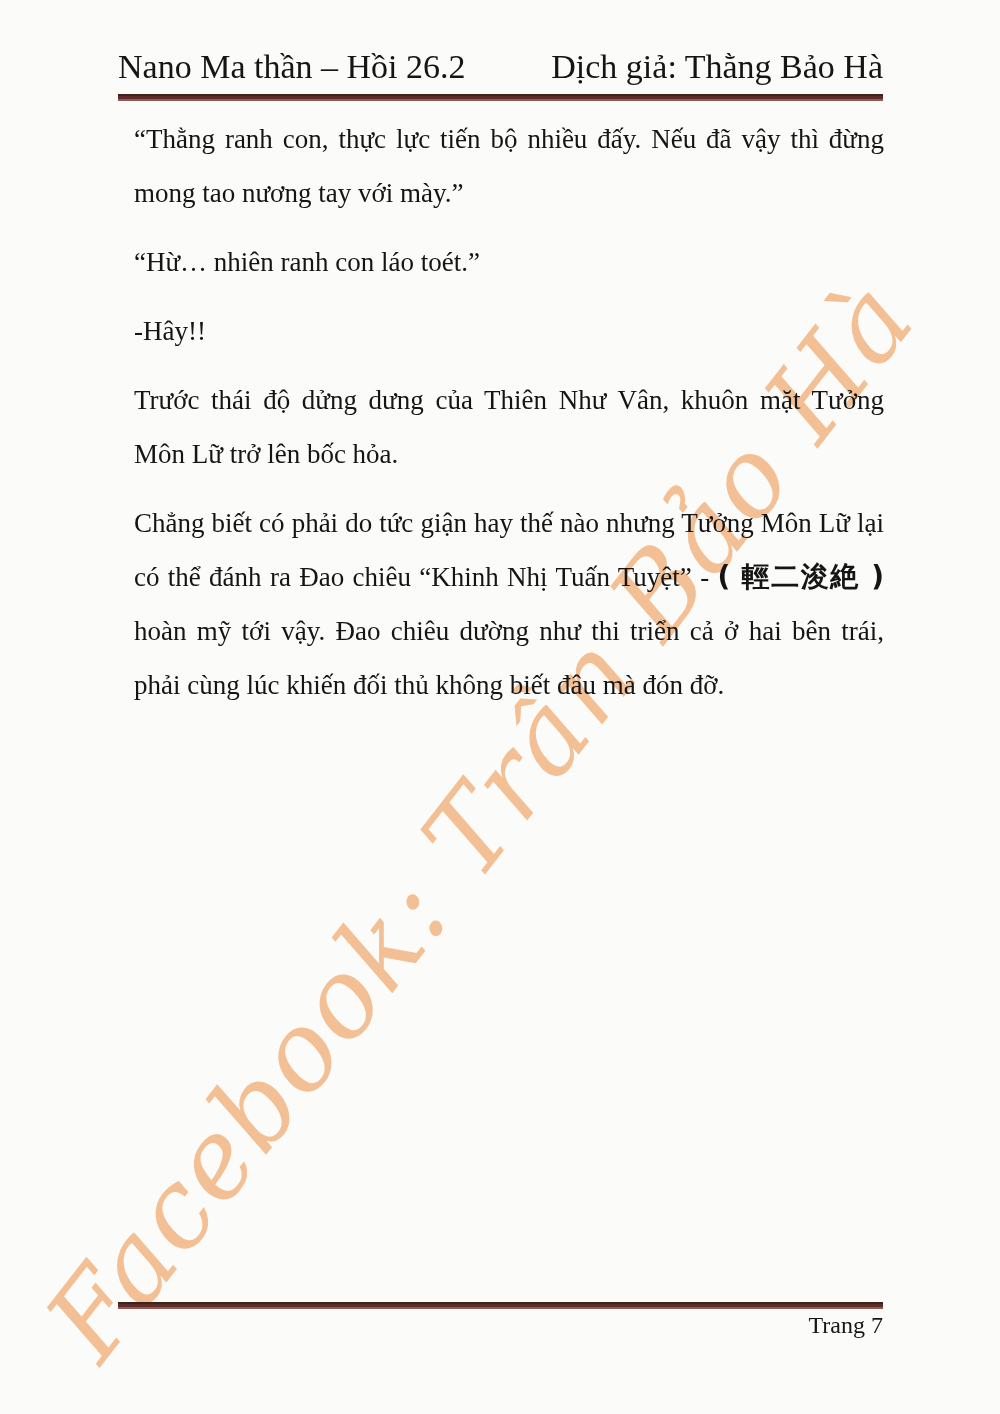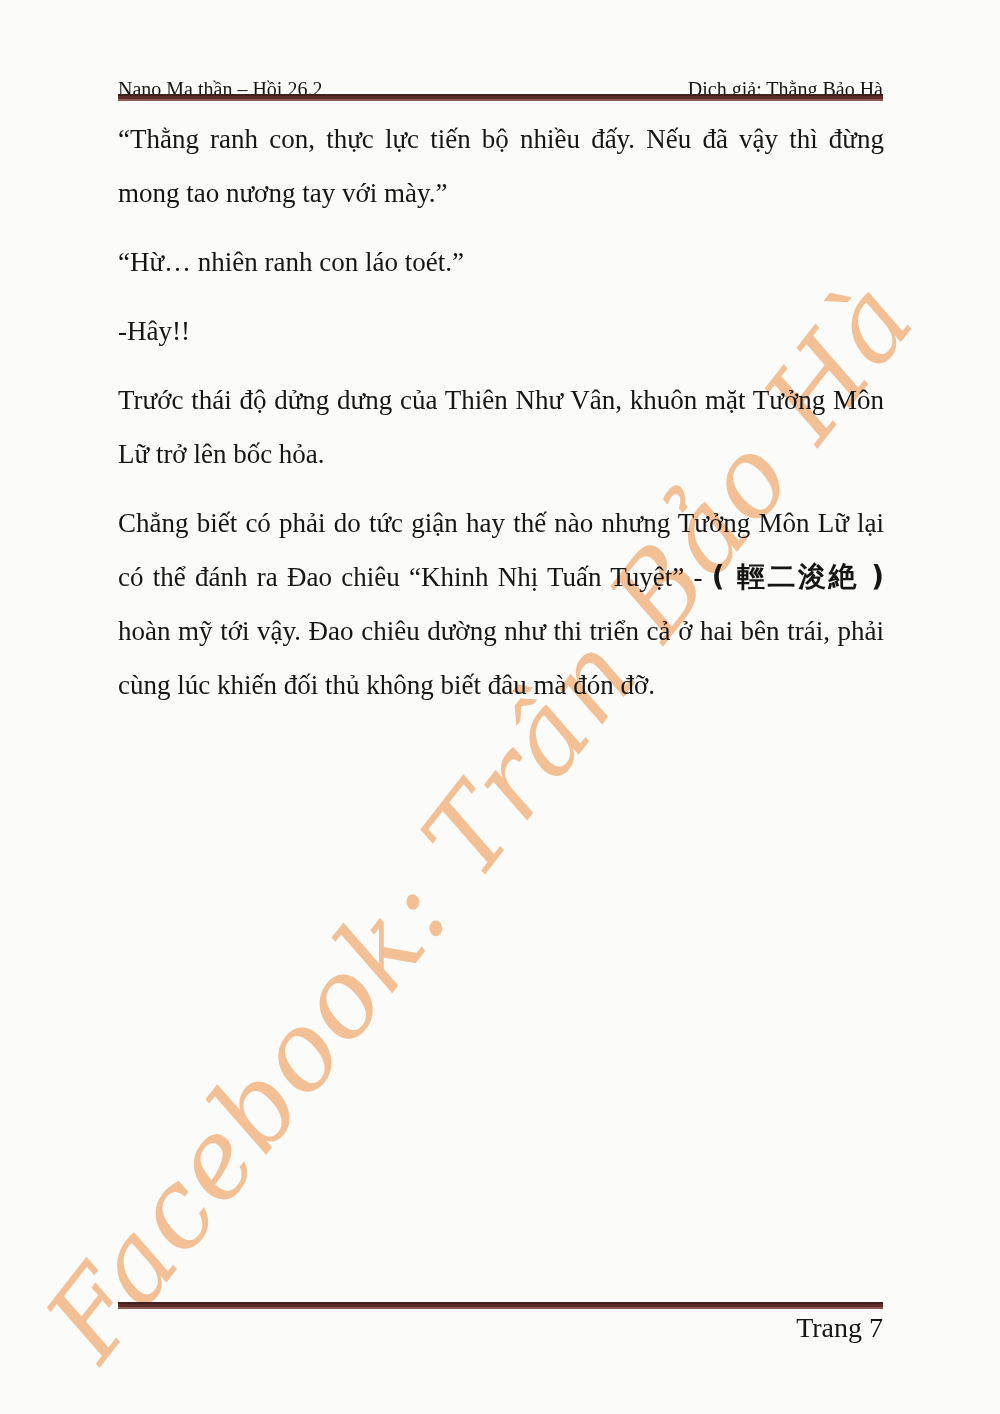--- a/index.html
+++ b/index.html
@@ -36,23 +36,22 @@
   
   .header {
     position: absolute;
     z-index: 1;
     left: 118px;
     right: 117px;
     top: 50px;
     display: flex;
     justify-content: space-between;
     align-items: center;
-    font-size: 20px;
+    font-size: 34px;
     line-height: 34px;
-    margin-top: 22px;
   }
   .rule {
     position: absolute;
     z-index: 1;
     left: 118px;
     right: 117px;
     height: 7px;
     background: linear-gradient(180deg,
       #41211d 0px, #41211d 2px,
       #5d2c28 2px, #5d2c28 5px,
@@ -62,39 +61,39 @@
   .rule-bottom { top: 1302px; }
   
   .content {
     position: absolute;
     z-index: 1;
     left: 118px;
     width: 766px;
     top: 112px;
   }
   .content p {
-    margin: 0 0 15px 0;
+    margin: 0 0 15px 16px;
     font-size: 27px;
     line-height: 54px;
     text-align: justify;
   }
   .cjk {
     font-family: "DejaVu Sans", sans-serif;
     font-weight: 700;
     font-size: 28px;
   }
   
   .footer {
     position: absolute;
     z-index: 1;
     left: 118px;
     right: 117px;
     top: 1312px;
     text-align: right;
-    font-size: 28px;
+    font-size: 24px;
   }
 </style>
 </head>
 <body>
 
 <div class="page">
 
   <div class="watermark">Facebook: Trần Bảo Hà</div>
 
   <div class="header">

